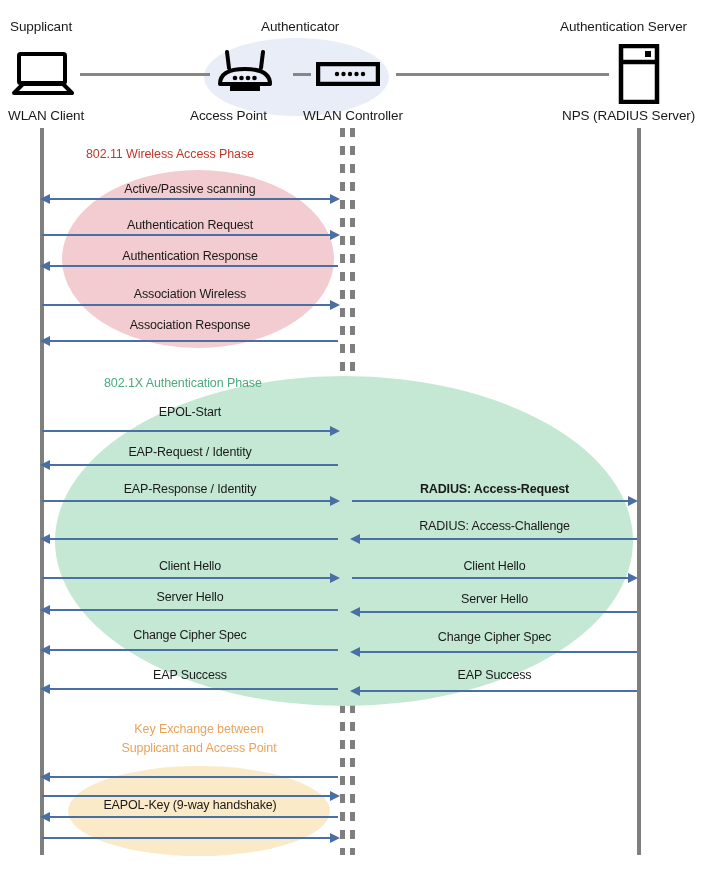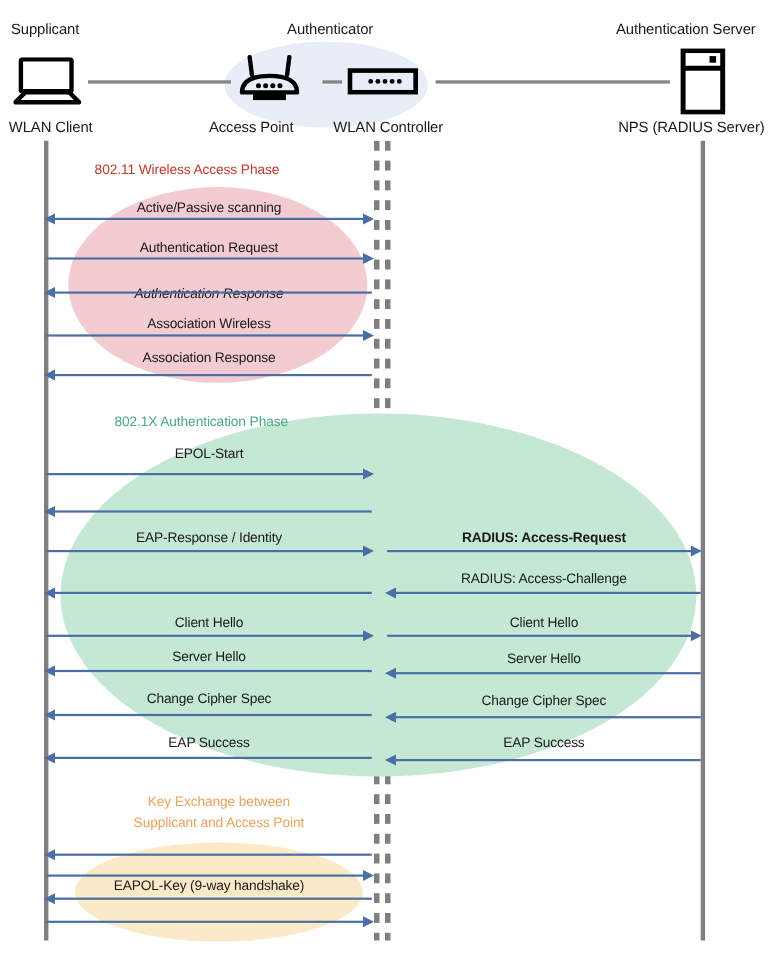--- a/index.html
+++ b/index.html
@@ -169,36 +169,37 @@
 
   <div class="msg-label" style="left:42px; top:182px; width:296px;">Active/Passive scanning</div>
   <div class="msg-line" style="left:48px; top:198px; width:290px;"></div>
   <div class="arrowhead left" style="left:40px; top:194px;"></div>
   <div class="arrowhead right" style="left:330px; top:194px;"></div>
 
   <div class="msg-label" style="left:42px; top:218px; width:296px;">Authentication Request</div>
   <div class="msg-line" style="left:42px; top:234px; width:290px;"></div>
   <div class="arrowhead right" style="left:330px; top:230px;"></div>
 
-  <div class="msg-label" style="left:42px; top:260px; width:296px;font-style:italic;">Authentication Response</div>
+  <div class="msg-label" style="left:42px; top:249px; width:296px;">Authentication Response</div>
   <div class="msg-line" style="left:48px; top:265px; width:290px;"></div>
   <div class="arrowhead left" style="left:40px; top:261px;"></div>
 
   <div class="msg-label" style="left:42px; top:287px; width:296px;">Association Wireless</div>
   <div class="msg-line" style="left:42px; top:304px; width:290px;"></div>
   <div class="arrowhead right" style="left:330px; top:300px;"></div>
 
   <div class="msg-label" style="left:42px; top:318px; width:296px;">Association Response</div>
   <div class="msg-line" style="left:48px; top:340px; width:290px;"></div>
   <div class="arrowhead left" style="left:40px; top:336px;"></div>
 
   <div class="msg-label" style="left:42px; top:405px; width:296px;">EPOL-Start</div>
   <div class="msg-line" style="left:42px; top:430px; width:290px;"></div>
   <div class="arrowhead right" style="left:330px; top:426px;"></div>
 
+  <div class="msg-label" style="left:42px; top:445px; width:296px;">EAP-Request / Identity</div>
   <div class="msg-line" style="left:48px; top:464px; width:290px;"></div>
   <div class="arrowhead left" style="left:40px; top:460px;"></div>
 
   <div class="msg-label" style="left:42px; top:482px; width:296px;">EAP-Response / Identity</div>
   <div class="msg-line" style="left:42px; top:500px; width:290px;"></div>
   <div class="arrowhead right" style="left:330px; top:496px;"></div>
   <div class="msg-label" style="left:352px; top:482px; width:285px;font-weight:bold;">RADIUS: Access-Request</div>
   <div class="msg-line" style="left:352px; top:500px; width:277px;"></div>
   <div class="arrowhead right" style="left:628px; top:496px;"></div>
 

